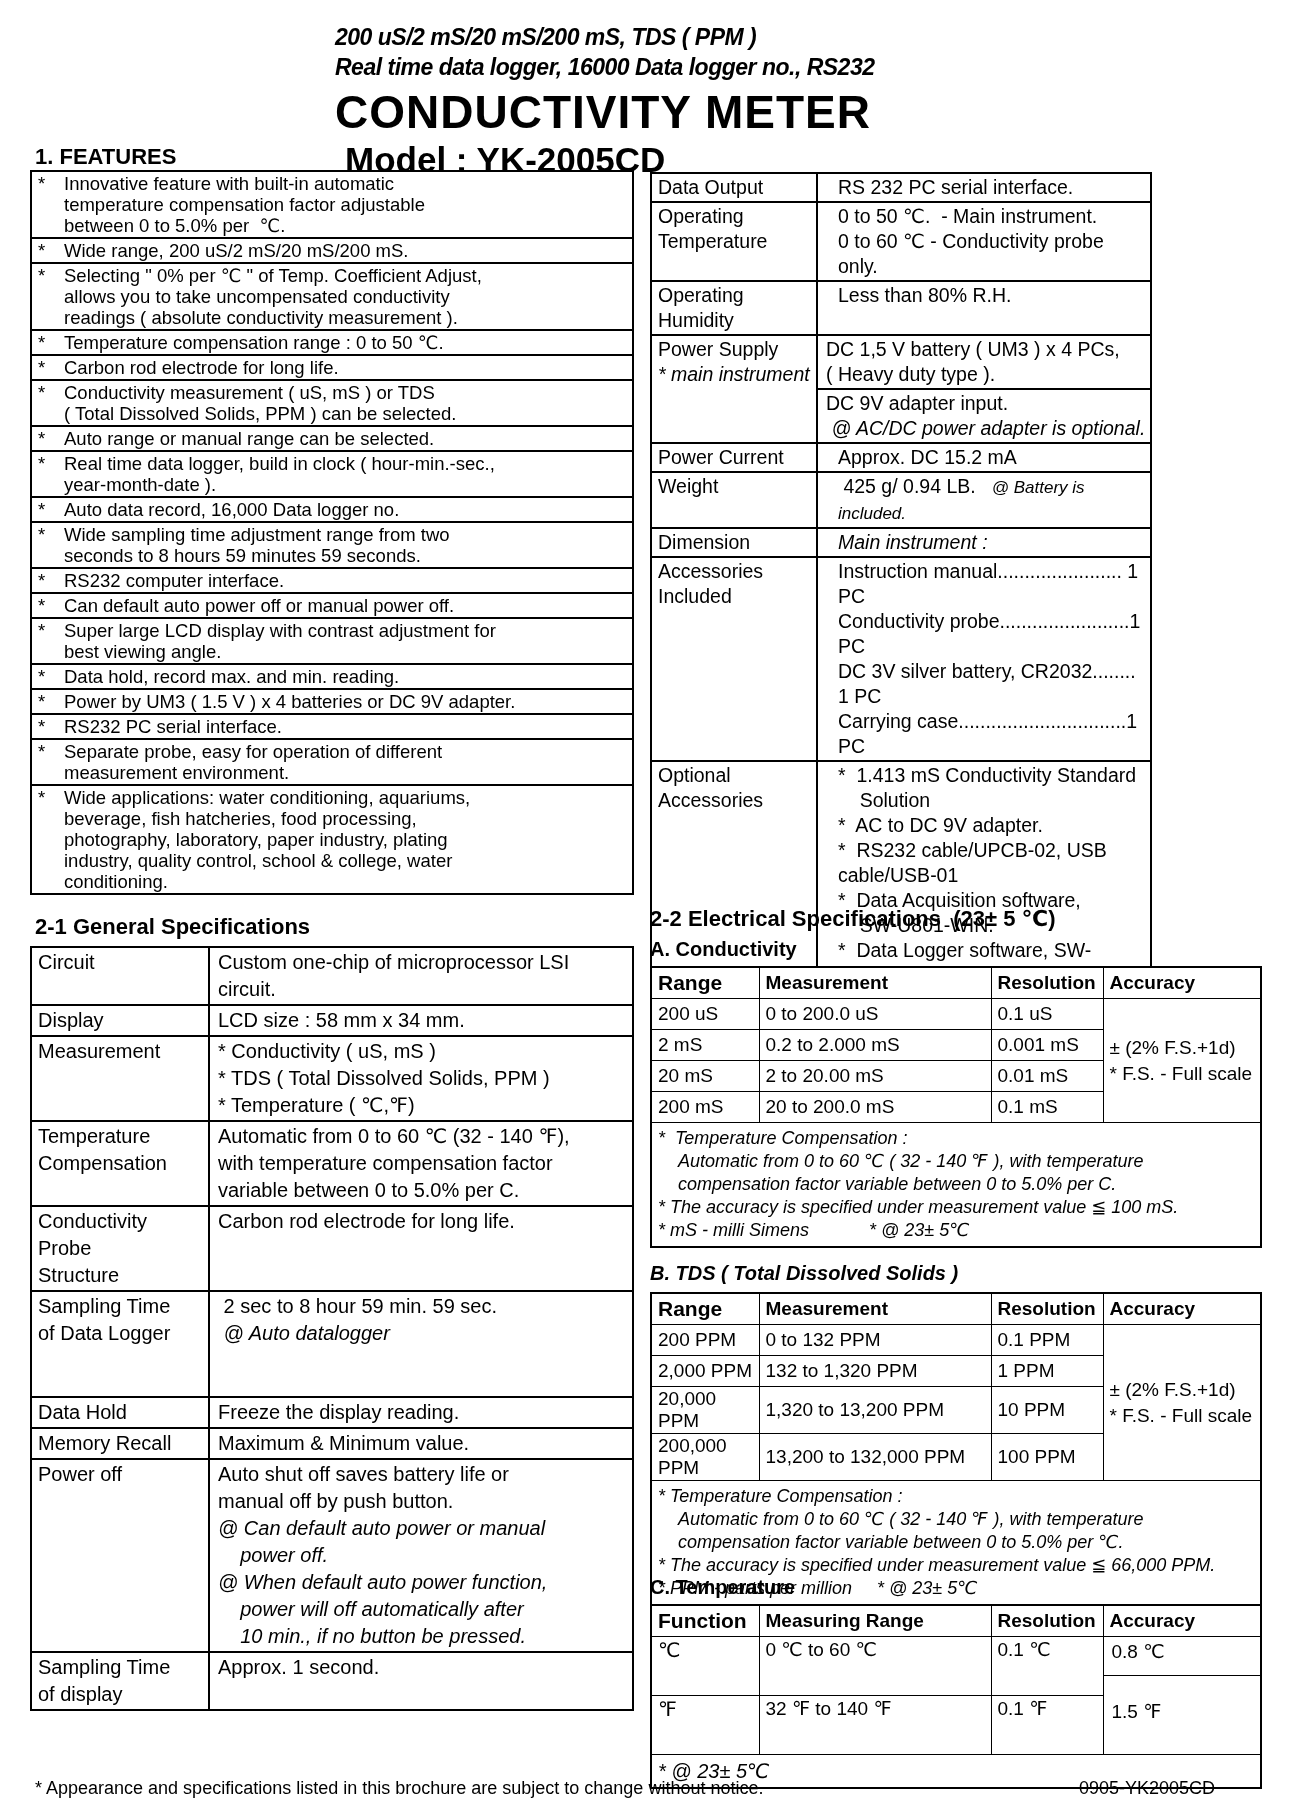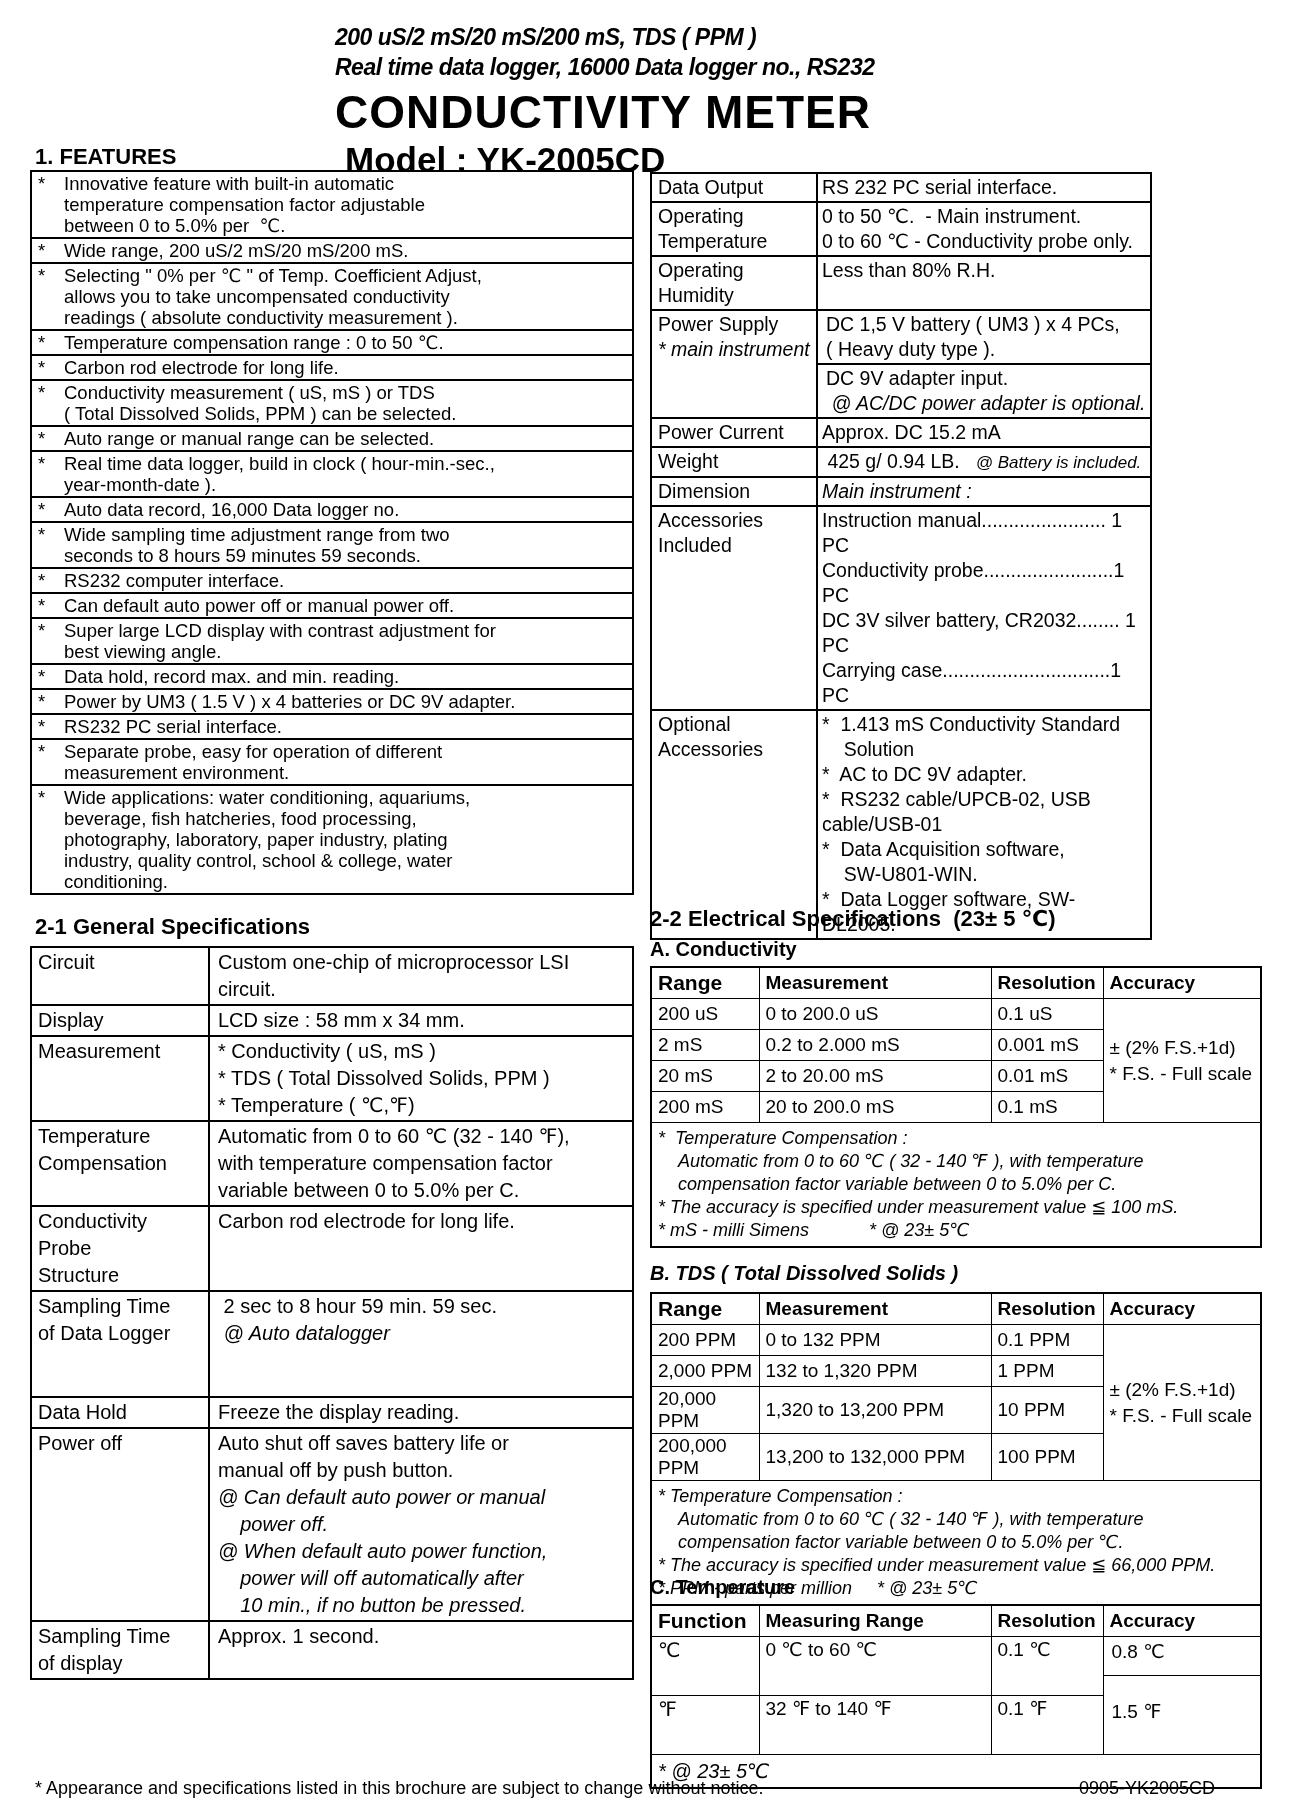--- a/index.html
+++ b/index.html
@@ -37,21 +37,21 @@
   .gvalue .note{font-style:italic;}
   .grow-sampling{min-height:104px;}
 
   
   .dev-tbl{position:absolute;left:650px;top:172px;width:498px;border:2px solid #000;
            font-size:19.5px;line-height:25px;}
   .drow{display:flex;border-bottom:2px solid #000;}
   .drow:last-child{border-bottom:none;}
   .dlabel{flex:none;width:156px;padding:1px 2px 1px 6px;border-right:2px solid #000;overflow:hidden;}
   .dlabel .lnote{display:block;font-style:italic;white-space:nowrap;overflow:hidden;}
-  .dvalue{flex:1;padding:1px 2px 1px 4px;overflow:hidden;}
+  .dvalue{flex:1;padding:1px 2px 1px 20px;overflow:hidden;}
   .dvalue.p0{padding:0;}
   .psub1{padding:1px 2px 1px 8px;border-bottom:2px solid #000;}
   .psub2{padding:1px 2px 1px 8px;}
   .wnote{font-style:italic;font-size:17px;margin-left:16px;}
   .dvalue .vih{display:block;font-style:italic;}
   .dvalue .vb{display:block;}
 
   
   .etable{position:absolute;left:650px;border-collapse:collapse;width:612px;table-layout:fixed;
           font-size:19px;background:#fff;border:2px solid #000;}
@@ -223,20 +223,26 @@
           <span class="note" data-bind="general.rows.5.note"> @ Auto datalogger</span>
         </div>
     </div>
     <div class="grow">
       <div class="glabel" data-bind="general.rows.6.label">Data Hold</div>
       <div class="gvalue">
           <span class="v" data-bind="general.rows.6.value">Freeze the display reading.</span>
         </div>
     </div>
     <div class="grow">
+      <div class="glabel" data-bind="general.rows.7.label">Memory Recall</div>
+      <div class="gvalue">
+          <span class="v" data-bind="general.rows.7.value">Maximum &amp; Minimum value.</span>
+        </div>
+    </div>
+    <div class="grow">
       <div class="glabel" data-bind="general.rows.8.label">Power off</div>
       <div class="gvalue">
           <span class="v" data-bind="general.rows.8.value">Auto shut off saves battery life or
 manual off by push button.</span>
           <span class="note" data-bind="general.rows.8.note">@ Can default auto power or manual
     power off.
 @ When default auto power function,
     power will off automatically after
     10 min., if no button be pressed.</span>
         </div>

